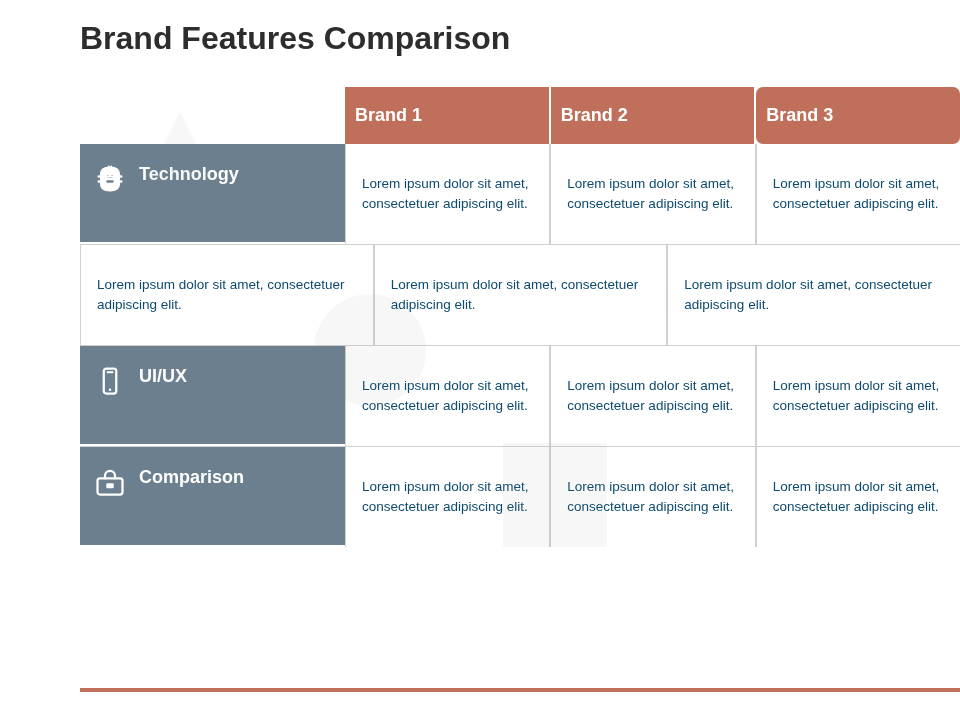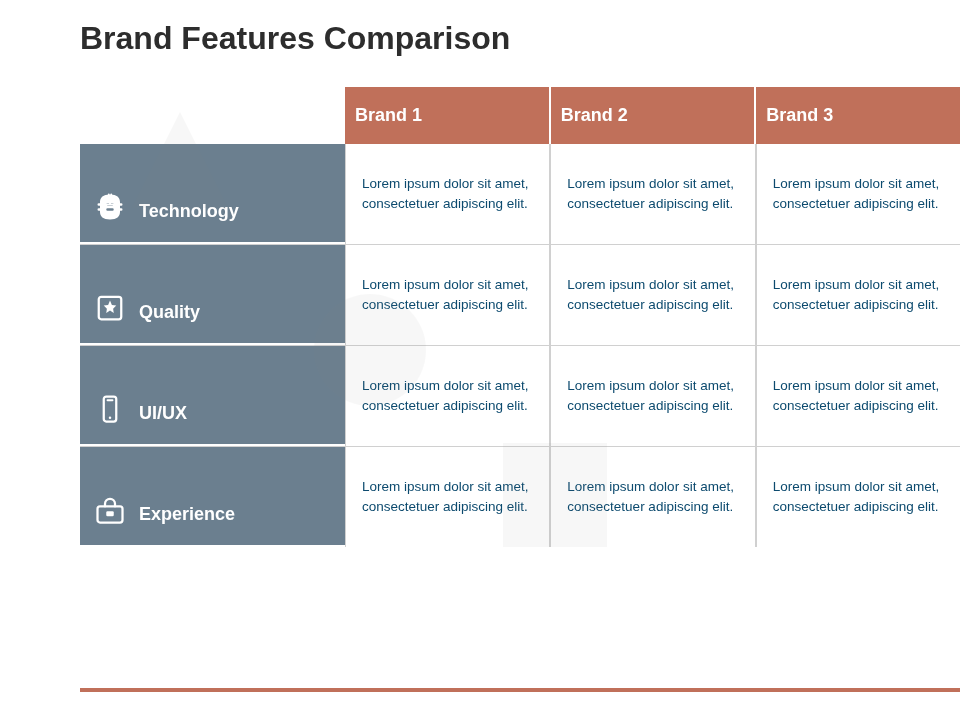--- a/index.html
+++ b/index.html
@@ -72,36 +72,37 @@
       background: #c0705a;
       color: #ffffff;
       font-weight: 700;
       font-size: 18px;
       padding: 18px 10px;
       border-right: 2px solid #ffffff;
     }
 
     .header-cell:last-child {
       border-right: none;
+      border-radius: 7px;
     }
 
     
     .data-row {
       display: flex;
       width: 100%;
       border-bottom: 1px solid #d0d0d0;
     }
 
     .row-header {
       width: 265px;
       flex-shrink: 0;
       background: #6b7f8f;
       color: #ffffff;
       display: flex;
-      align-items: flex-end;
+      align-items: flex-start;
       padding: 20px 15px;
       gap: 14px;
       min-height: 100px;
       border-bottom: 2px solid #ffffff;
     }
 
     .row-label {
       font-size: 18px;
       font-weight: 700;
       color: #ffffff;
@@ -191,29 +192,20 @@
           </svg>
         </span>
         <span class="row-label">Technology</span>
       </div>
       <div class="data-cell">Lorem ipsum dolor sit amet, consectetuer adipiscing elit.</div>
       <div class="data-cell">Lorem ipsum dolor sit amet, consectetuer adipiscing elit.</div>
       <div class="data-cell">Lorem ipsum dolor sit amet, consectetuer adipiscing elit.</div>
     </div>
 
     <div class="data-row">
-      <div class="row-header">
-        <span class="icon-svg">
-          <svg viewBox="0 0 24 24" fill="white" xmlns="http://www.w3.org/2000/svg">
-            <rect x="3" y="3" width="18" height="18" rx="2" fill="none" stroke="white" stroke-width="1.8"></rect>
-            <path d="M12 6l1.5 3.5 3.5.5-2.5 2.5.5 3.5L12 14l-3 2 .5-3.5L7 10l3.5-.5z" fill="white"></path>
-          </svg>
-        </span>
-        <span class="row-label">Quality</span>
-      </div>
       <div class="data-cell">Lorem ipsum dolor sit amet, consectetuer adipiscing elit.</div>
       <div class="data-cell">Lorem ipsum dolor sit amet, consectetuer adipiscing elit.</div>
       <div class="data-cell">Lorem ipsum dolor sit amet, consectetuer adipiscing elit.</div>
     </div>
 
     <div class="data-row">
       <div class="row-header">
         <span class="icon-svg">
           <svg viewBox="0 0 24 24" fill="none" xmlns="http://www.w3.org/2000/svg">
             <rect x="7" y="2" width="10" height="20" rx="2" stroke="white" stroke-width="1.8"></rect>
@@ -230,21 +222,21 @@
 
     <div class="data-row row-last">
       <div class="row-header">
         <span class="icon-svg">
           <svg viewBox="0 0 24 24" fill="none" xmlns="http://www.w3.org/2000/svg">
             <rect x="2" y="9" width="20" height="13" rx="2" stroke="white" stroke-width="1.8"></rect>
             <path d="M8 9V7a4 4 0 018 0v2" stroke="white" stroke-width="1.8" stroke-linecap="round"></path>
             <rect x="9" y="13" width="6" height="4" rx="1" fill="white"></rect>
           </svg>
         </span>
-        <span class="row-label">Experience</span>
+        <span class="row-label">Comparison</span>
       </div>
       <div class="data-cell">Lorem ipsum dolor sit amet, consectetuer adipiscing elit.</div>
       <div class="data-cell">Lorem ipsum dolor sit amet, consectetuer adipiscing elit.</div>
       <div class="data-cell">Lorem ipsum dolor sit amet, consectetuer adipiscing elit.</div>
     </div>
 
   </div>
 
   <div class="bottom-line"></div>
 

